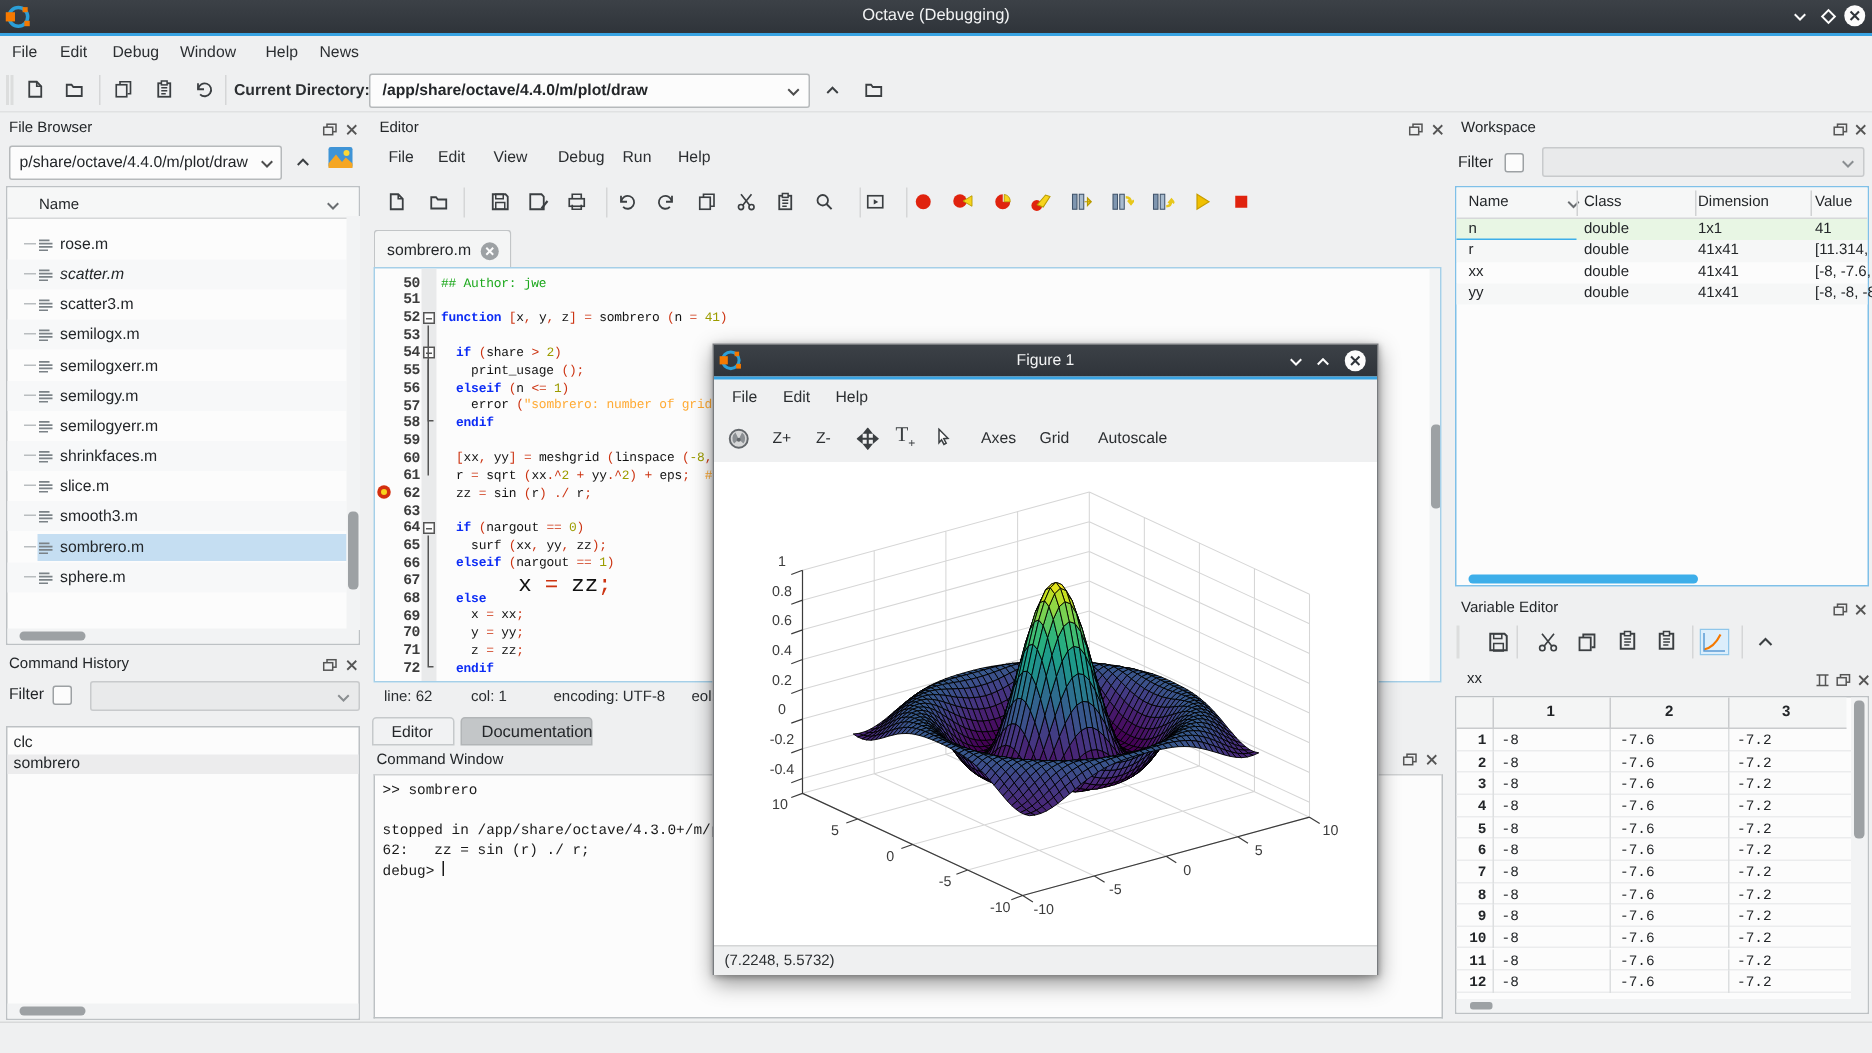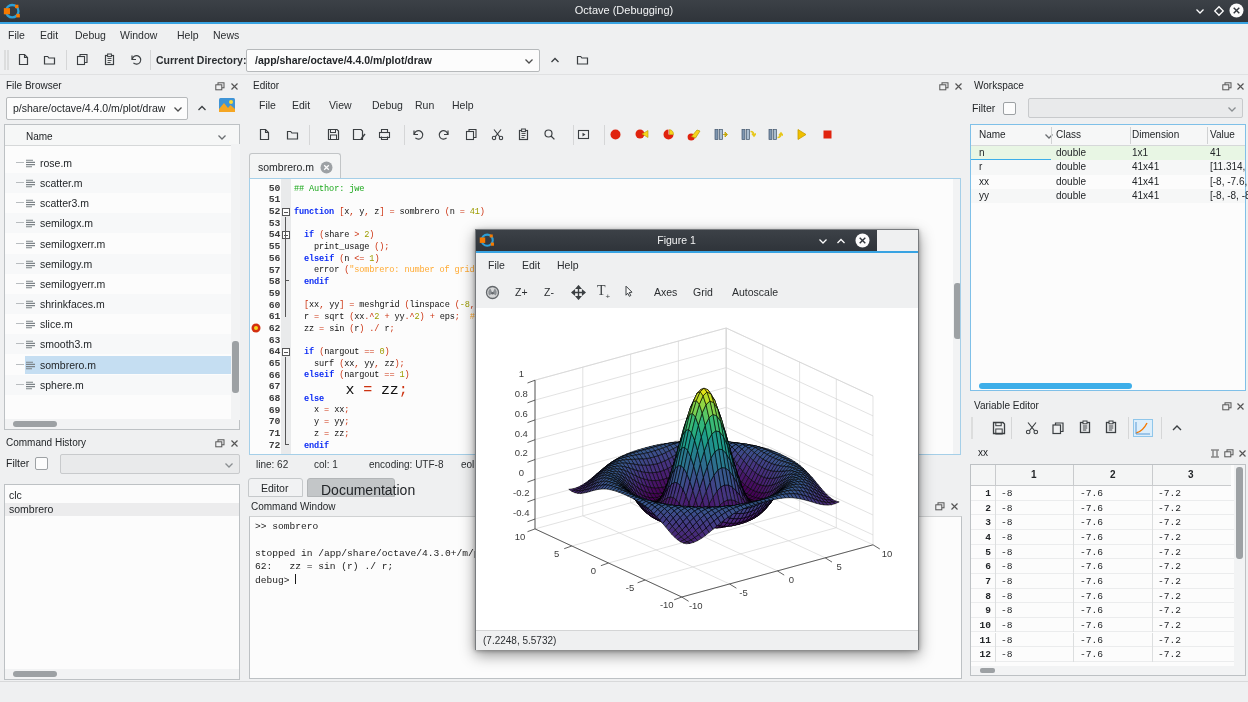--- a/index.html
+++ b/index.html
@@ -147,21 +147,21 @@
       </div>
  <div class="abs" style="left:0;top:28.0px;width:226px;height:20.1px;">
         <div class="abs" style="left:11px;top:9px;width:8px;height:1px;background:#b9bdc0;"></div>
         <div class="abs" style="left:20px;top:5px;">
           <svg width="11" height="11" viewBox="0 0 11 11" style="">
             <path d="M1 2.2h7M1 4.4h9M1 6.6h9M1 8.8h6" stroke="#7b8287" stroke-width="1.1"></path>
           </svg>
         </div>
         <span class="abs" style="left:35px;top:4px;font-size:10.5px;">rose.m</span>
       </div>
-      <div class="abs" style="left:0;top:48.1px;width:226px;height:20.1px;">
+      <div class="abs" style="left:0;top:48.1px;width:226px;height:20.1px;font-style:italic;">
         <div class="abs" style="left:0;top:0;width:226px;height:20.1px;background:#f7f8f9;"></div>
         <div class="abs" style="left:11px;top:9px;width:8px;height:1px;background:#b9bdc0;"></div>
         <div class="abs" style="left:20px;top:5px;">
           <svg width="11" height="11" viewBox="0 0 11 11" style="">
             <path d="M1 2.2h7M1 4.4h9M1 6.6h9M1 8.8h6" stroke="#7b8287" stroke-width="1.1"></path>
           </svg>
         </div>
         <span class="abs" style="left:35px;top:4px;font-size:10.5px;">scatter.m</span>
       </div>
       <div class="abs" style="left:0;top:68.3px;width:226px;height:20.1px;">
@@ -592,21 +592,21 @@
 <span class="abs" style="left:7px;top:2px;">line: 62</span>
     <span class="abs" style="left:65px;top:2px;">col: 1</span>
 <span class="abs" style="left:120px;top:2px;">encoding: UTF-8</span>
     <span class="abs" style="left:212px;top:2px;">eol: LF</span>
   </div>
 <div class="abs" style="left:247px;top:478px;width:715px;height:19px;">
 <div class="abs" style="left:1px;top:0;width:55px;height:19px;background:#f1f2f3;border:1px solid #c6c9cb;border-radius:3px 3px 0 0;">
       <span class="abs" style="left:12px;top:3px;font-size:10.5px;">Editor</span>
     </div>
 <div class="abs" style="left:60px;top:0;width:88px;height:19px;background:#c3c6c8;border:1px solid #b2b5b7;border-radius:3px 3px 0 0;">
-      <span class="abs" style="left:13px;top:3px;font-size:14px;">Documentation</span>
+      <span class="abs" style="left:13px;top:3px;font-size:11px;">Documentation</span>
     </div>
 </div>
 <div class="abs" style="left:247px;top:499px;width:715px;height:181px;">
 <div class="abs" style="left:4px;top:2px;font-size:10px;">Command Window</div>
 <div class="abs" style="left:688px;top:3px;">
       <svg width="10" height="9" viewBox="0 0 10 9" style="">
         <rect x="3" y="0.8" width="6" height="5" fill="none" stroke="#555" stroke-width="1"></rect>
         <rect x="0.8" y="2.8" width="6" height="5" fill="#eff0f1" stroke="#555" stroke-width="1"></rect>
       </svg>
     </div>
@@ -891,21 +891,21 @@
       </div>
  <div class="abs" style="left:263px;top:0;width:11px;height:210px;background:#f2f3f4;">
         <div class="abs" style="left:2px;top:2px;width:7px;height:92px;background:#9da1a4;border-radius:3px;"></div>
       </div>
  <div class="abs" style="left:0;top:201px;width:263px;height:9px;background:#f2f3f4;">
         <div class="abs" style="left:9px;top:2px;width:15px;height:5px;background:#9da1a4;border-radius:2px;"></div>
       </div>
 </div>
 </div>
 <div class="abs" style="left:475px;top:229px;width:444px;height:421px;background:#eff0f1;border:1px solid #787b7e;box-shadow:0 5px 14px rgba(0,0,0,0.42), 0 1px 4px rgba(0,0,0,0.3);z-index:50;">
-<div class="abs" style="left:0;top:0;width:401px;height:21px;background:linear-gradient(#3c4147,#2f343a);">
+<div class="abs" style="left:0;top:0;width:442px;height:21px;background:linear-gradient(#3c4147,#2f343a);">
  <div class="abs" style="left:3px;top:2px;">
         <svg width="16" height="16" viewBox="0 0 16 16" style="">
           <g transform="scale(0.9411764705882353)">
             <circle cx="8.7" cy="8.7" r="5.9" fill="none" stroke="#2b9fd8" stroke-width="2.2"></circle>
             <rect x="0.8" y="5.8" width="5.8" height="5.8" fill="#f57900"></rect>
             <rect x="11.4" y="2.6" width="3.2" height="3.2" fill="#f57900"></rect>
             <rect x="12.5" y="11.2" width="3.4" height="3.4" fill="#f57900"></rect>
           </g>
         </svg>
       </div>

